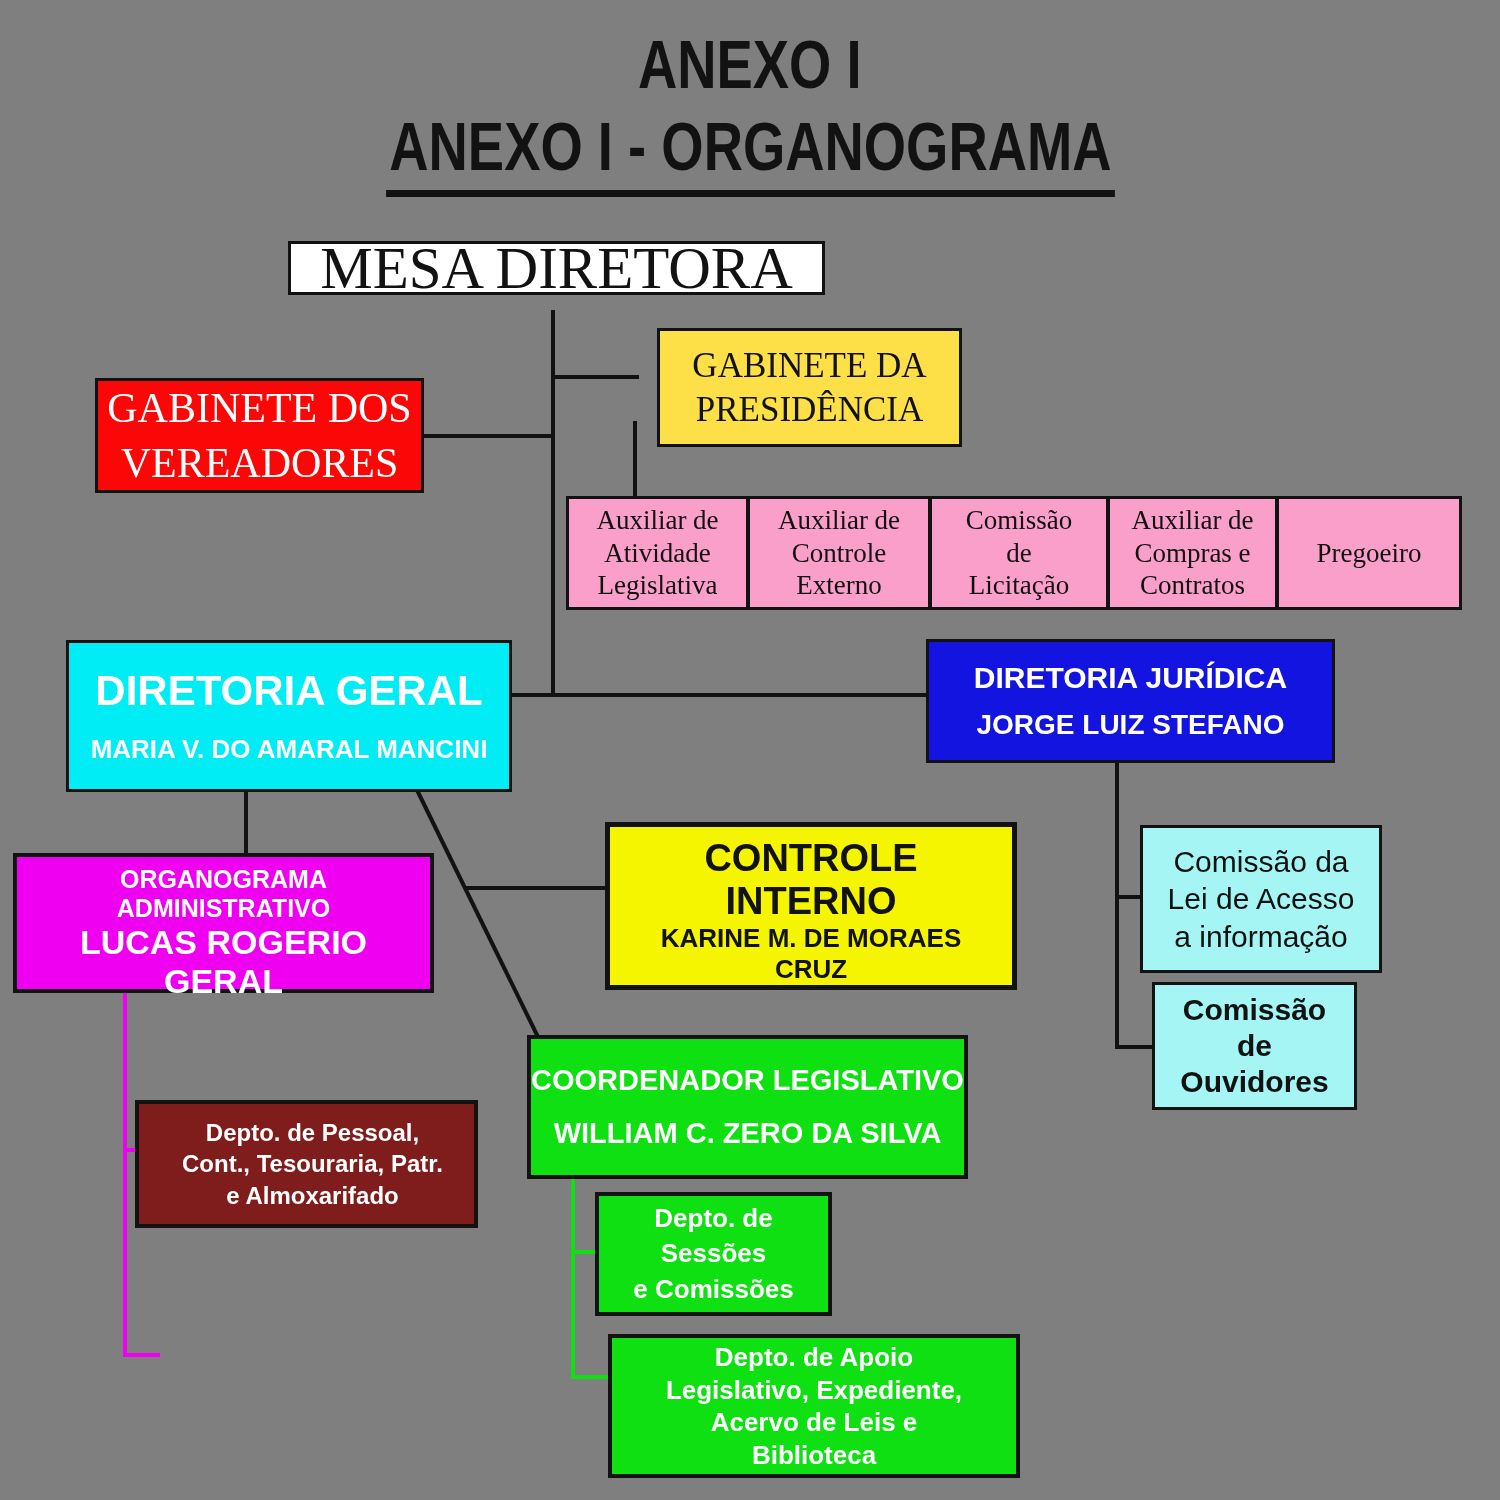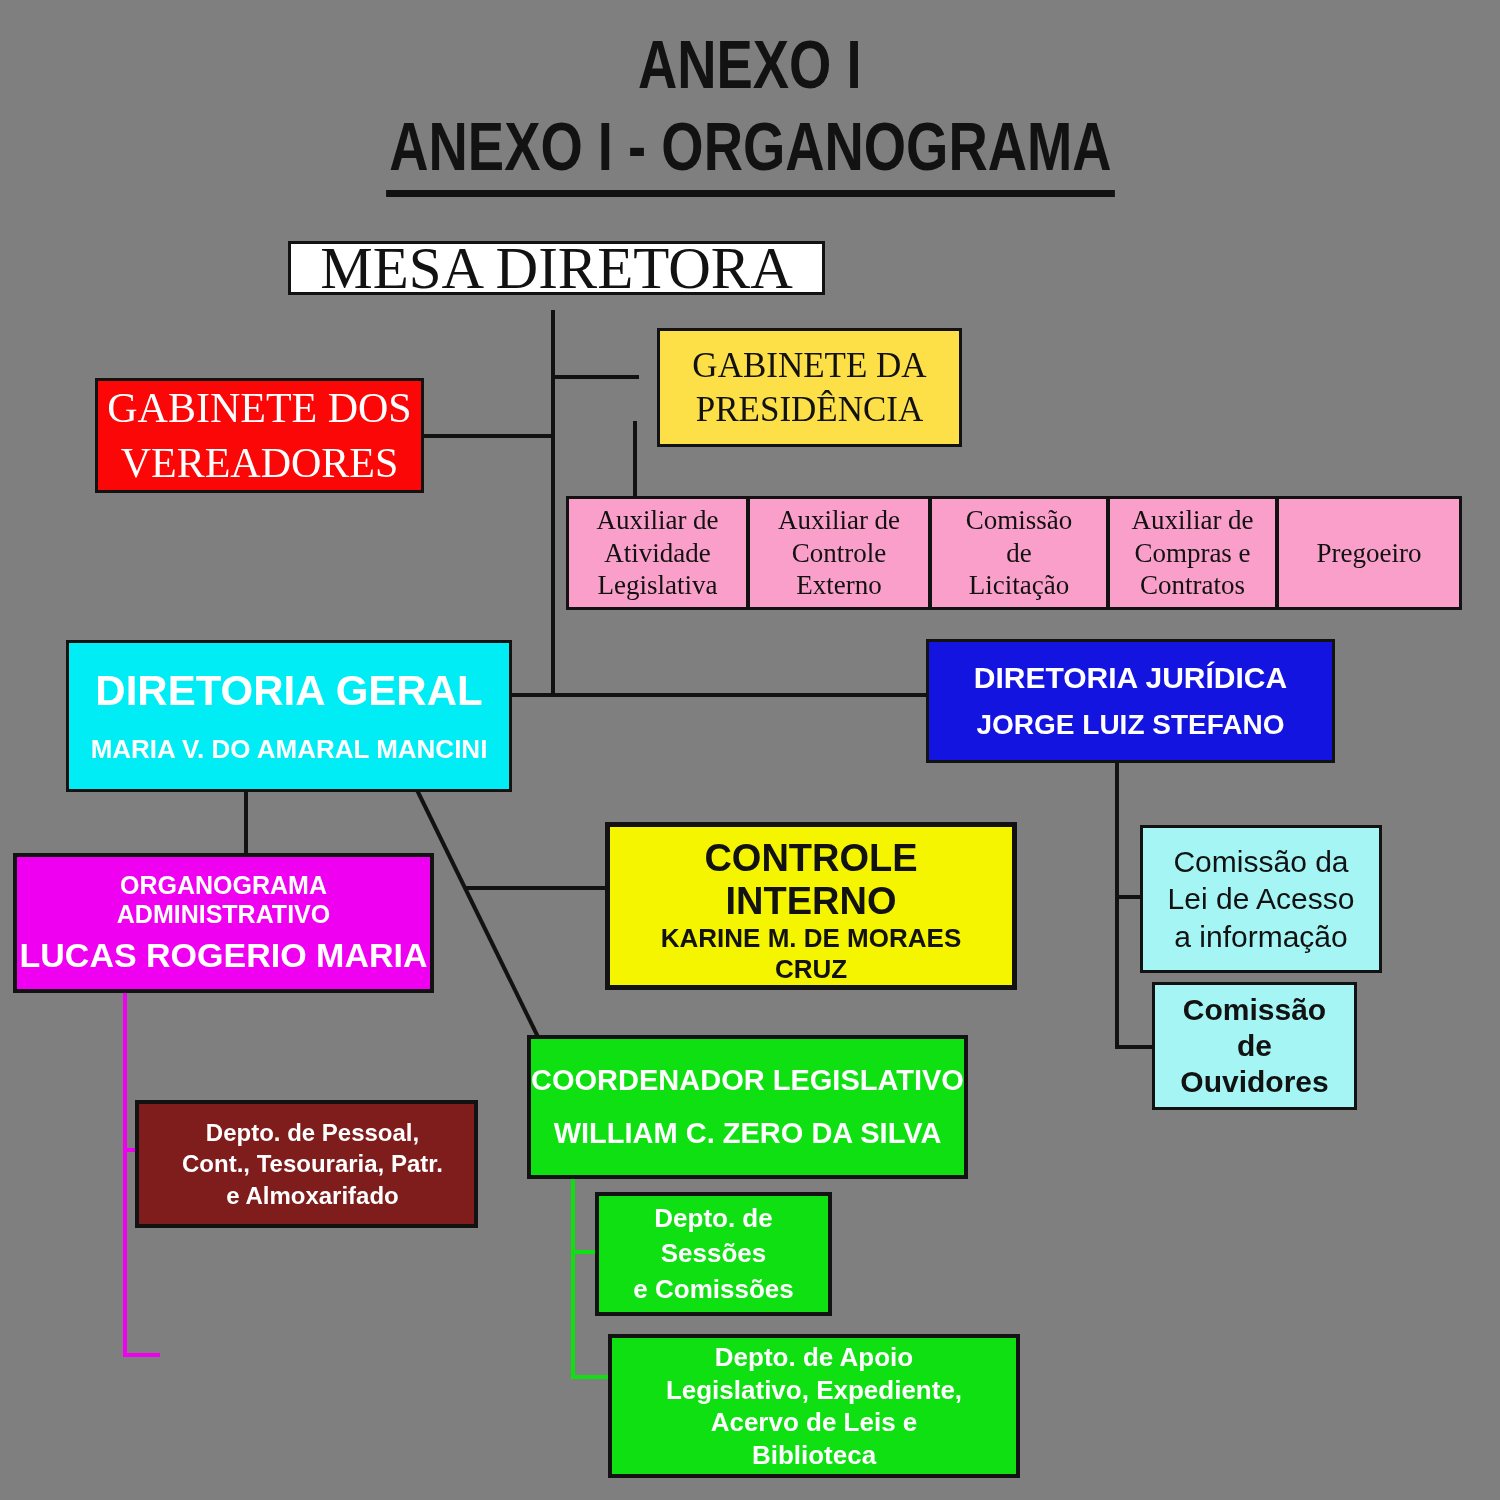--- a/index.html
+++ b/index.html
@@ -146,21 +146,21 @@
     <div class="nn">JORGE LUIZ STEFANO</div>
   </div>
 
   <div class="node cint">
     <div class="nt">CONTROLE INTERNO</div>
     <div class="nn">KARINE M. DE MORAES CRUZ</div>
   </div>
 
   <div class="node cadm">
     <div class="nt">ORGANOGRAMA ADMINISTRATIVO</div>
-    <div class="nn">LUCAS ROGERIO MARIA</div>
+    <div class="nn">LUCAS ROGERIO GERAL</div>
   </div>
 
   <div class="node clacesso">
     <span class="lbl">Comissão da
 Lei de Acesso
 a informação</span>
   </div>
 
   <div class="node couvid">
     <span class="lbl">Comissão

